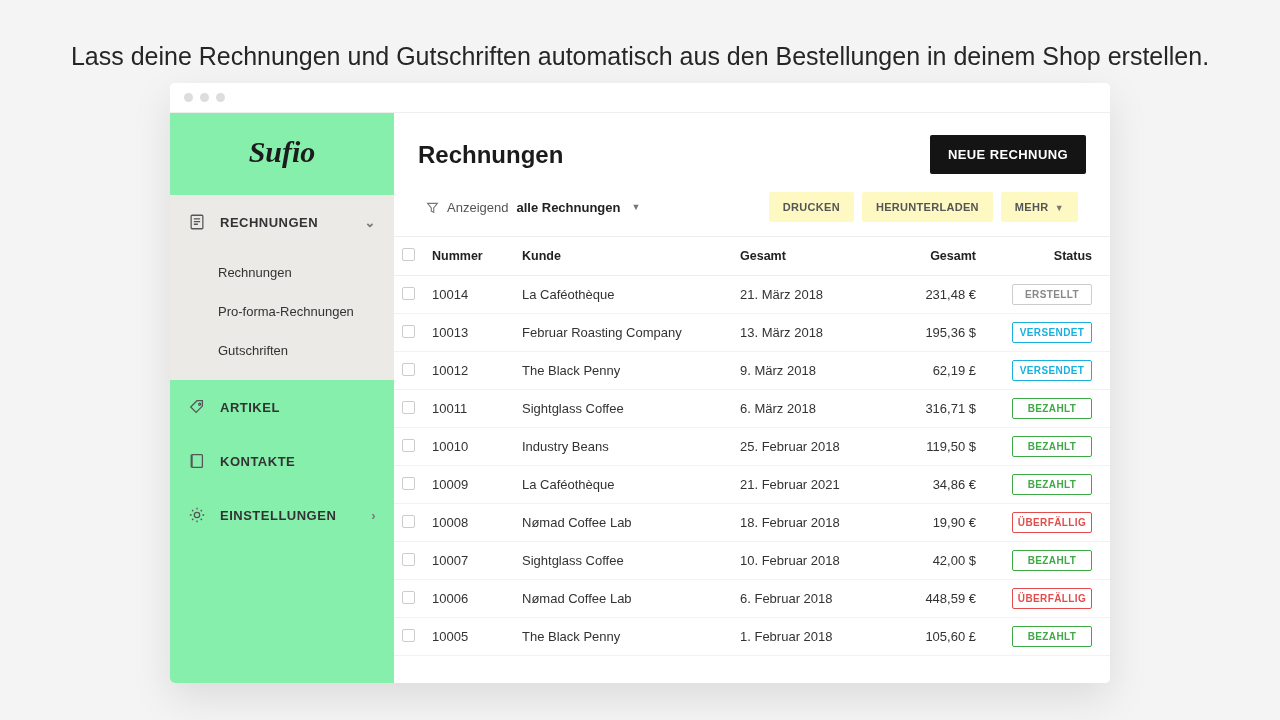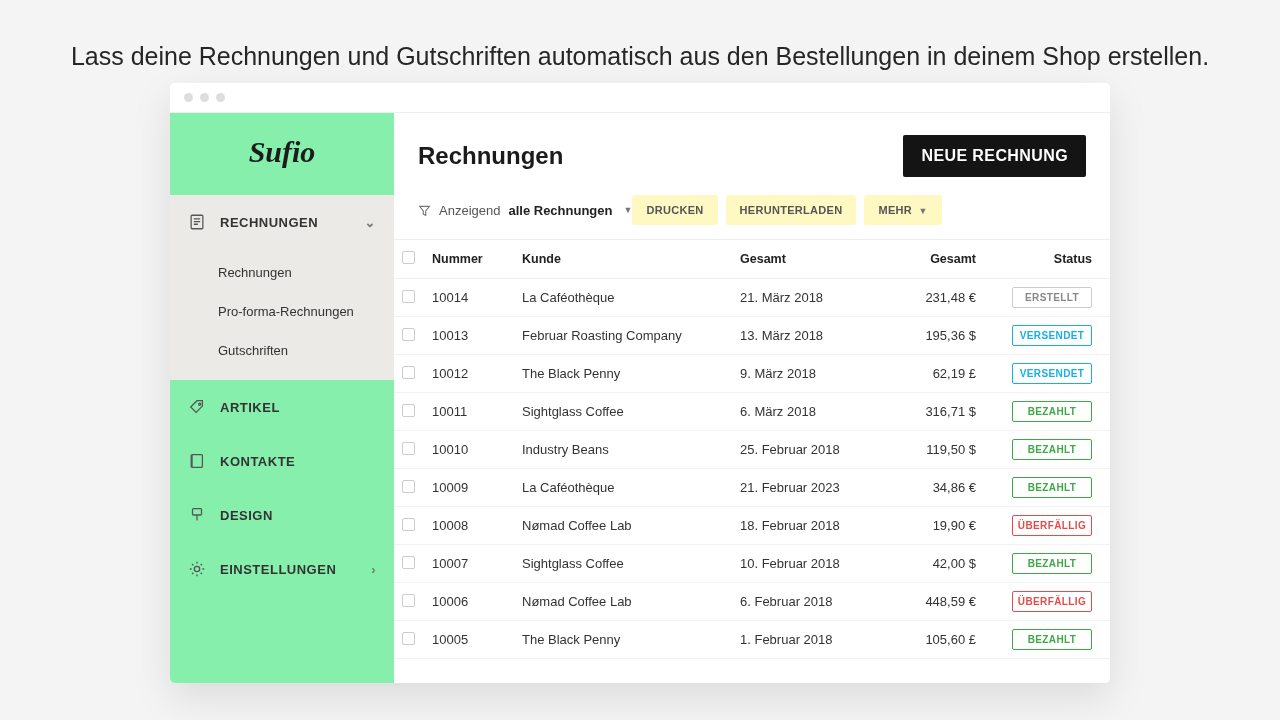--- a/index.html
+++ b/index.html
@@ -16,22 +16,22 @@
 .nav-item.active{background:#eceae6}
 .nav-icon{width:18px;height:18px;display:inline-flex;align-items:center;justify-content:center;color:#555}
 .nav-icon svg{width:18px;height:18px;stroke:#555;fill:none;stroke-width:1.4}
 .nav-label{flex:1}
 .chev{font-size:13px;color:#777}
 .subnav{background:#eceae6;padding:4px 0 10px}
 .sub-item{padding:12px 18px 12px 48px;font-size:13px;color:#333;cursor:pointer}
 .main{flex:1;background:#fff;display:flex;flex-direction:column;overflow:hidden}
 .header{display:flex;align-items:center;justify-content:space-between;padding:22px 24px 18px}
 .page-title{font-size:24px;font-weight:700;color:#1b1b1b}
-.primary-btn{background:#141414;color:#fff;font-size:16px;font-weight:600;letter-spacing:.4px;padding:12px 18px;border:none;border-radius:2px;cursor:pointer}
-.toolbar{display:flex;align-items:center;padding:0 24px 14px}
+.primary-btn{background:#141414;color:#fff;font-size:13px;font-weight:600;letter-spacing:.4px;padding:12px 18px;border:none;border-radius:2px;cursor:pointer}
+.toolbar{display:flex;align-items:center;justify-content:space-between;padding:0 32px 14px}
 .filter{display:flex;align-items:center;gap:8px;font-size:13px;color:#555}
 .filter svg{width:13px;height:13px;stroke:#777;fill:none;stroke-width:1.4}
 .filter strong{color:#222;font-weight:600}
 .caret{font-size:9px;color:#777;margin-left:3px}
 .actions{display:flex;gap:8px}
 .tool-btn{background:#fef9c3;border:none;padding:9px 14px;font-size:11px;font-weight:600;letter-spacing:.3px;color:#555;cursor:pointer;border-radius:2px}
 .table-head,.row{display:flex;align-items:center;padding:0 8px}
 .table-head{height:40px;border-top:1px solid #eee;border-bottom:1px solid #eee;font-size:12.5px;font-weight:600;color:#222}
 .row{height:38px;border-bottom:1px solid #f2f2f2;font-size:13px;color:#333}
 .c-chk{width:30px}
@@ -96,29 +96,20 @@
         <div class="nav-item">
           <span class="nav-icon">
             <svg viewBox="0 0 20 20">
                 <rect x="4" y="3" width="12" height="14" rx="1"></rect>
                 <line x1="4" y1="3" x2="4" y2="17" stroke-width="2.2"></line>
               </svg>
           </span>
           <span class="nav-label">KONTAKTE</span>
         </div>
 
-        <div class="nav-item">
-          <span class="nav-icon">
-            <svg viewBox="0 0 20 20">
-                <rect x="5" y="3" width="10" height="7" rx="1"></rect>
-                <line x1="10" y1="10" x2="10" y2="16"></line>
-              </svg>
-          </span>
-          <span class="nav-label">DESIGN</span>
-        </div>
 
         <div class="nav-item">
           <span class="nav-icon">
             <svg viewBox="0 0 20 20">
                 <circle cx="10" cy="10" r="3"></circle>
                 <path d="M10 2v2M10 16v2M2 10h2M16 10h2M4.5 4.5l1.4 1.4M14.1 14.1l1.4 1.4M15.5 4.5l-1.4 1.4M5.9 14.1l-1.4 1.4"></path>
               </svg>
           </span>
           <span class="nav-label">EINSTELLUNGEN</span>
           <span class="chev">›</span>
@@ -204,21 +195,21 @@
               <div class="c-date">25. Februar 2018</div>
               <div class="c-tot">119,50 $</div>
               <div class="c-stat">
                 <span class="badge b-paid">BEZAHLT</span>
               </div>
             </div>
             <div class="row">
               <div class="c-chk"><span class="chk"></span></div>
               <div class="c-num">10009</div>
               <div class="c-cust">La Caféothèque</div>
-              <div class="c-date">21. Februar 2023</div>
+              <div class="c-date">21. Februar 2021</div>
               <div class="c-tot">34,86 €</div>
               <div class="c-stat">
                 <span class="badge b-paid">BEZAHLT</span>
               </div>
             </div>
             <div class="row">
               <div class="c-chk"><span class="chk"></span></div>
               <div class="c-num">10008</div>
               <div class="c-cust">Nømad Coffee Lab</div>
               <div class="c-date">18. Februar 2018</div>

